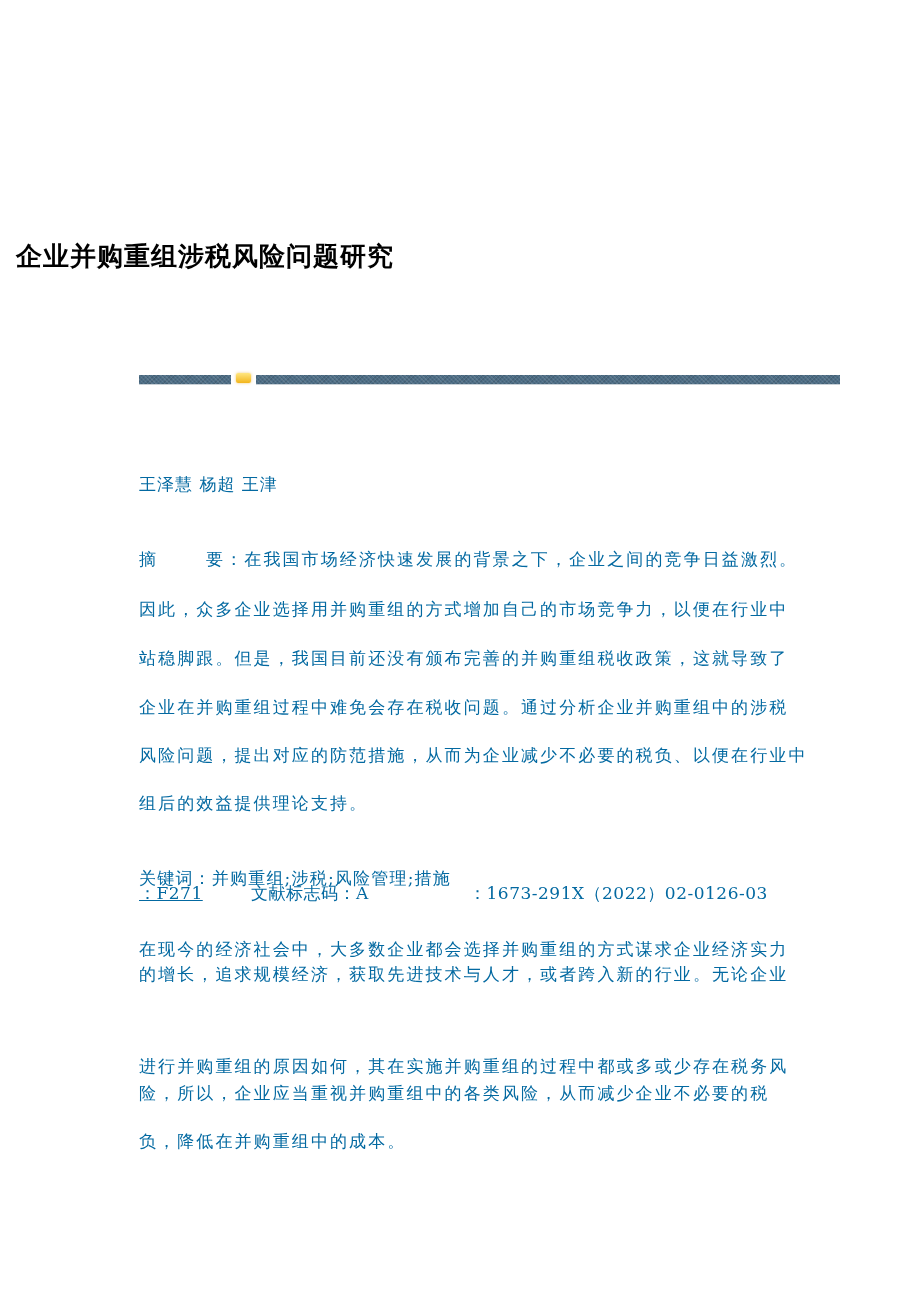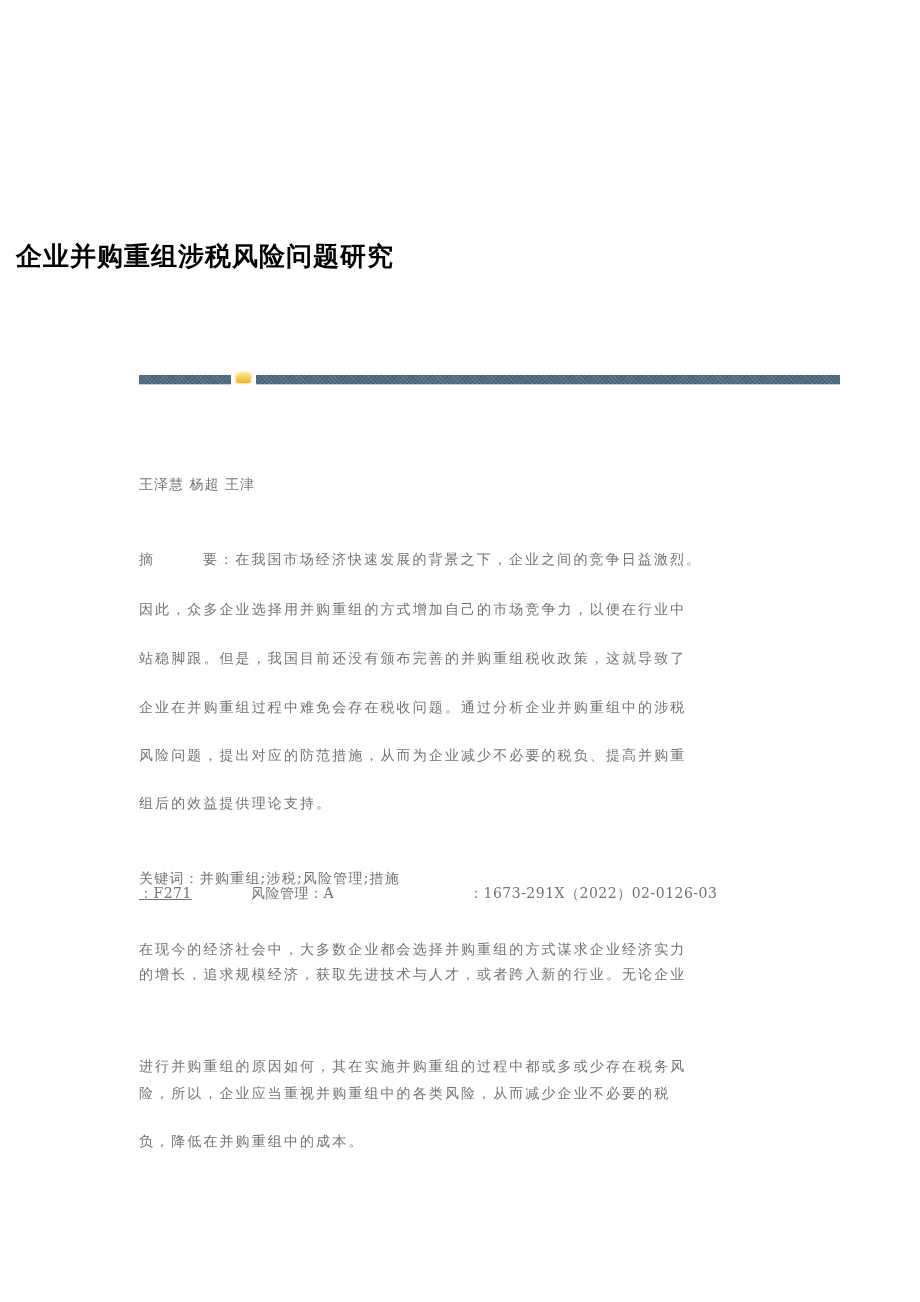--- a/index.html
+++ b/index.html
@@ -54,24 +54,24 @@
       top: -2px;
       width: 15px;
       height: 10px;
       border-radius: 2px;
       background: linear-gradient(#ffe680, #f2b51c);
       box-shadow: 0 0 3px rgba(230,170,40,0.6);
     }
     .text {
       position: absolute;
       left: 139px;
-      font-size: 14px;
+      font-size: 17px;
       line-height: 20px;
       white-space: nowrap;
-      color: #737373;
+      color: #0369a1;
     }
     .authors { top: 474px; letter-spacing: 1px; }
     .abs-line { letter-spacing: 2.1px; margin-top: 20px; }
     .abs-label-gap { display: inline-block; width: 48px; }
     .keywords { top: 827px; letter-spacing: 1.2px; margin-top: 41px; }
     .meta-row { top: 883px; letter-spacing: 0.5px; }
     .meta-row span { display: inline-block; }
     .meta-clc { width: 112px; text-decoration: underline; }
     .meta-doc { width: 218px; }
     .body-line { letter-spacing: 2.1px; }
@@ -89,28 +89,28 @@
 
 <div class="text authors">王泽慧 杨超 王津</div>
 
 <div>
   <div class="text abs-line" style="top:529px;">
     <span>摘</span><span class="abs-label-gap"></span><span>要：</span><span>在我国市场经济快速发展的背景之下，企业之间的竞争日益激烈。</span>
   </div>
   <div class="text abs-line" style="top:579px;">因此，众多企业选择用并购重组的方式增加自己的市场竞争力，以便在行业中</div>
   <div class="text abs-line" style="top:628px;">站稳脚跟。但是，我国目前还没有颁布完善的并购重组税收政策，这就导致了</div>
   <div class="text abs-line" style="top:677px;">企业在并购重组过程中难免会存在税收问题。通过分析企业并购重组中的涉税</div>
-  <div class="text abs-line" style="top:725px;">风险问题，提出对应的防范措施，从而为企业减少不必要的税负、提高并购重</div>
+  <div class="text abs-line" style="top:725px;">风险问题，提出对应的防范措施，从而为企业减少不必要的税负、以便在行业中</div>
   <div class="text abs-line" style="top:773px;">组后的效益提供理论支持。</div>
 </div>
 
 <div class="text keywords">关键词：并购重组;涉税;风险管理;措施</div>
 
 <div class="text meta-row">
-  <span class="meta-clc">：F271</span><span class="meta-doc">风险管理：A</span><span>：1673-291X（2022）02-0126-03</span>
+  <span class="meta-clc">：F271</span><span class="meta-doc">文献标志码：A</span><span>：1673-291X（2022）02-0126-03</span>
 </div>
 
 <div>
   <div class="text body-line" style="top:939px;">在现今的经济社会中，大多数企业都会选择并购重组的方式谋求企业经济实力</div>
   <div class="text body-line" style="top:964px;">的增长，追求规模经济，获取先进技术与人才，或者跨入新的行业。无论企业</div>
   <div class="text body-line" style="top:1036px;margin-top:20px;">进行并购重组的原因如何，其在实施并购重组的过程中都或多或少存在税务风</div>
   <div class="text body-line" style="top:1083px;">险，所以，企业应当重视并购重组中的各类风险，从而减少企业不必要的税</div>
   <div class="text body-line" style="top:1131px;text-align:right;">负，降低在并购重组中的成本。</div>
 </div>
 

